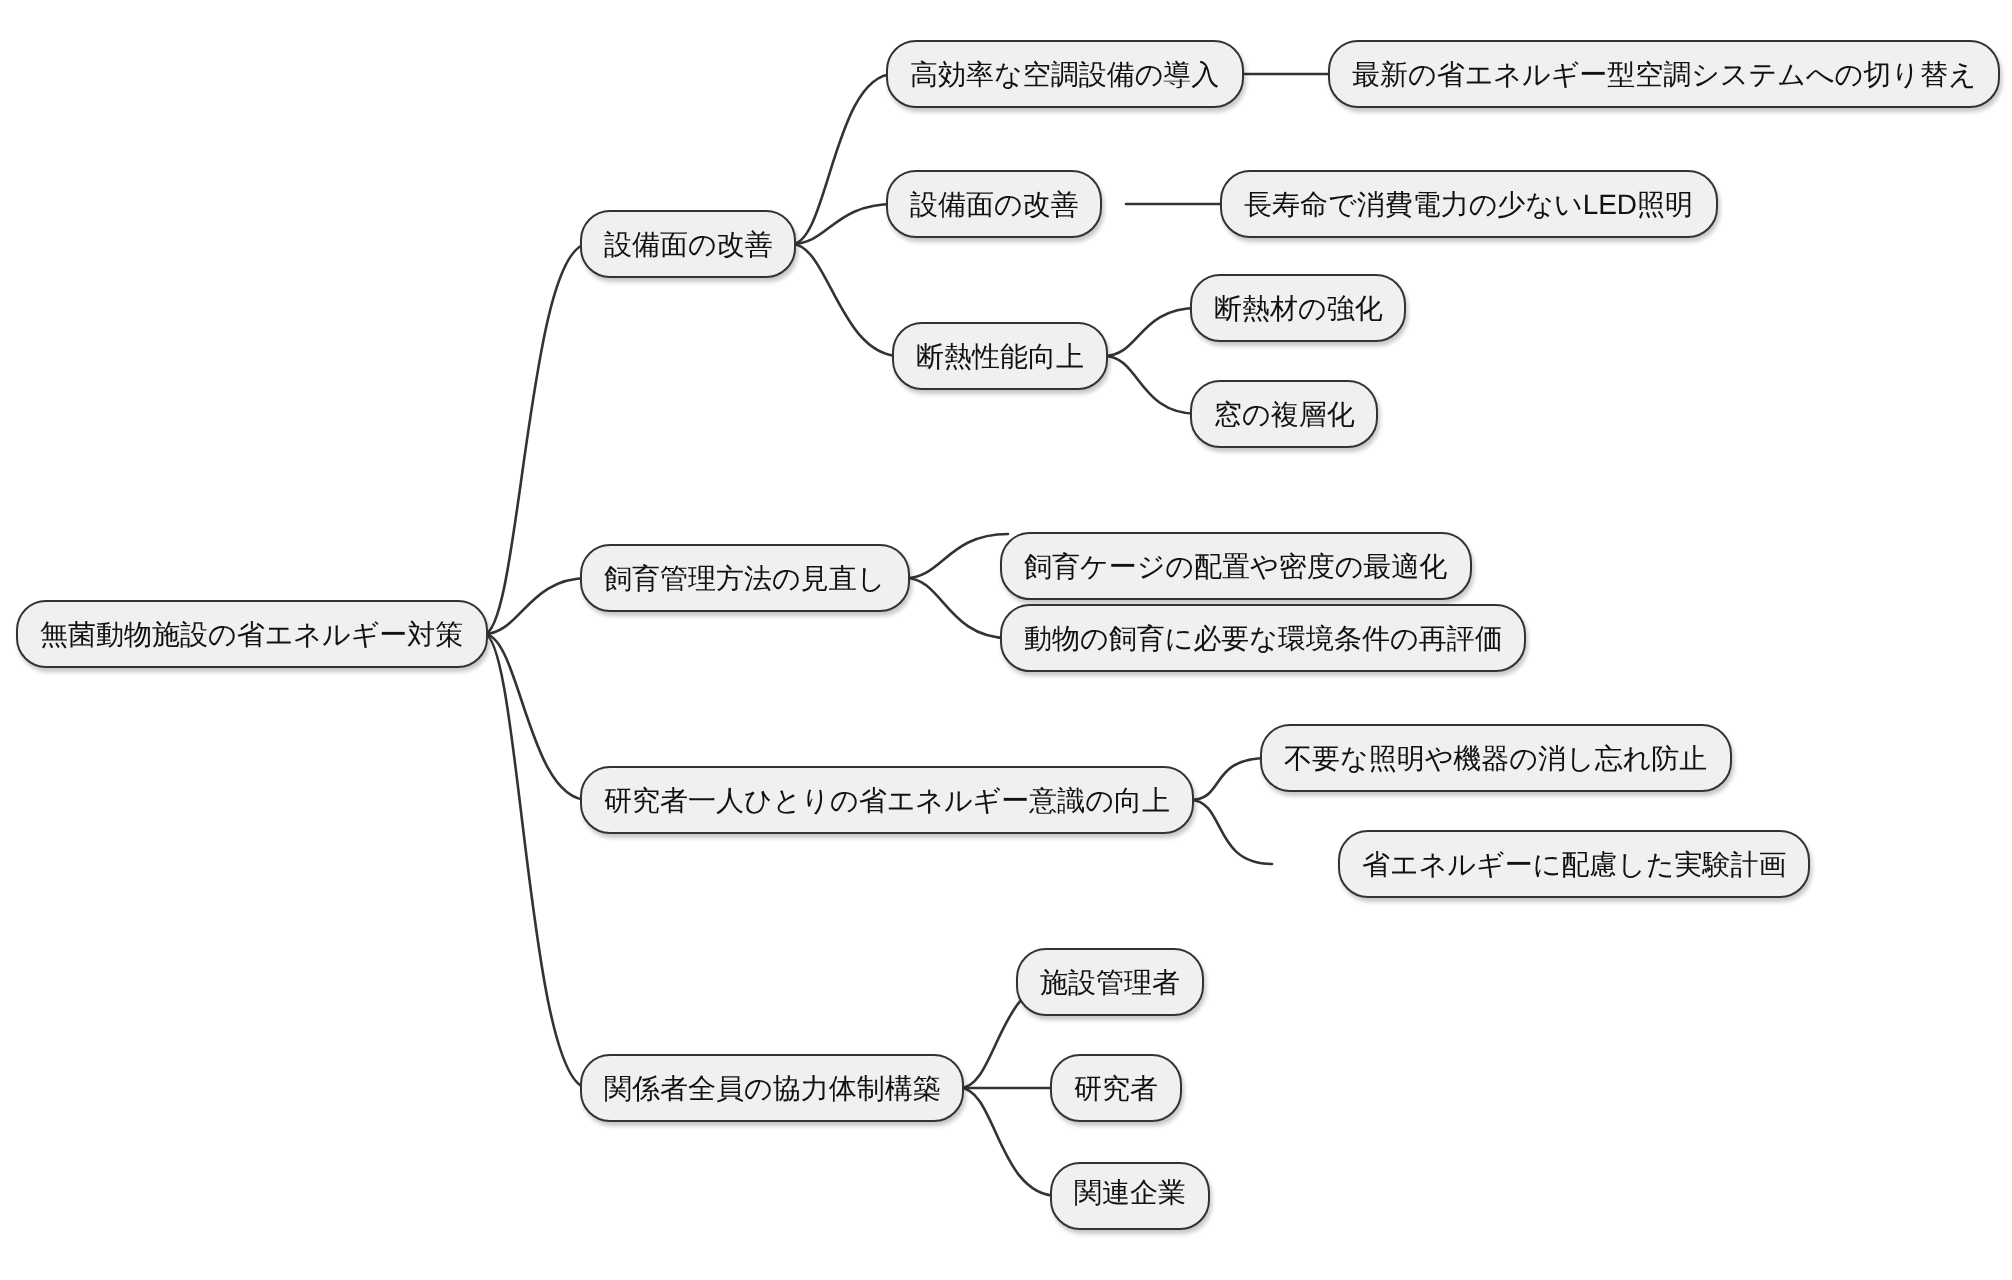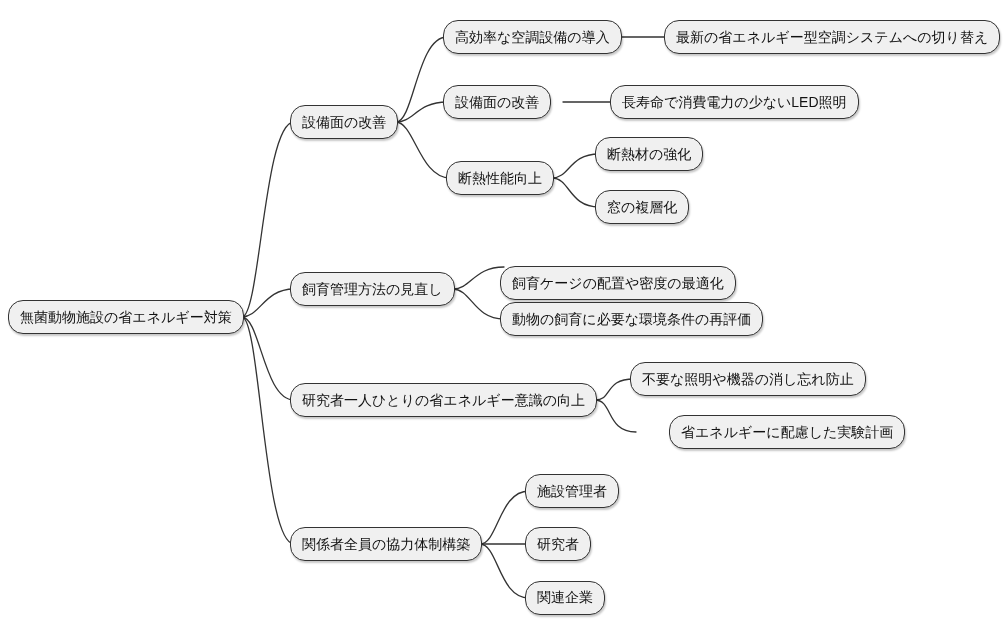--- a/index.html
+++ b/index.html
@@ -78,17 +78,17 @@
       <div class="mm-node" style="left: 446px; top: 161px;"><span>断熱性能向上</span></div>
       <div class="mm-node" style="left: 595px; top: 137px;"><span>断熱材の強化</span></div>
       <div class="mm-node" style="left: 595px; top: 190px;"><span>窓の複層化</span></div>
       <div class="mm-node" style="left: 290px; top: 272px;"><span>飼育管理方法の見直し</span></div>
       <div class="mm-node" style="left: 500px; top: 250px; margin-top: 16px;"><span>飼育ケージの配置や密度の最適化</span></div>
       <div class="mm-node" style="left: 500px; top: 302px;"><span>動物の飼育に必要な環境条件の再評価</span></div>
       <div class="mm-node" style="left: 290px; top: 383px;"><span>研究者一人ひとりの省エネルギー意識の向上</span></div>
       <div class="mm-node" style="left: 630px; top: 362px;"><span>不要な照明や機器の消し忘れ防止</span></div>
       <div class="mm-node" style="left: 669px; top: 415px;"><span>省エネルギーに配慮した実験計画</span></div>
       <div class="mm-node" style="left: 290px; top: 527px;"><span>関係者全員の協力体制構築</span></div>
-      <div class="mm-node" style="left: 525px; top: 474px;"><span>施設管理者</span></div>
+      <div class="mm-node" style="left: 508px; top: 474px;"><span>施設管理者</span></div>
       <div class="mm-node" style="left: 525px; top: 527px;"><span>研究者</span></div>
       <div class="mm-node" style="left: 525px; top: 581px; font-family: Liberation Mono, monospace;"><span>関連企業</span></div>
     </div>
 </div>
 
 </body></html>

